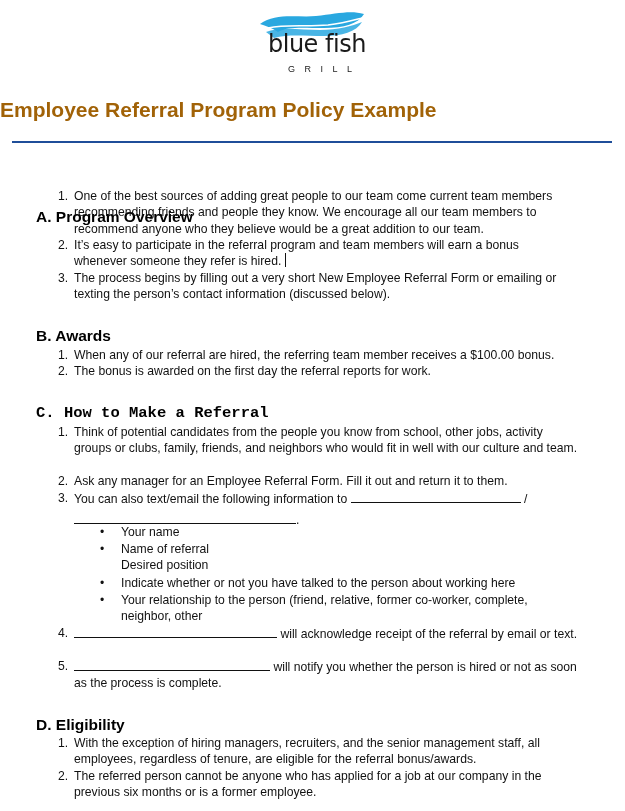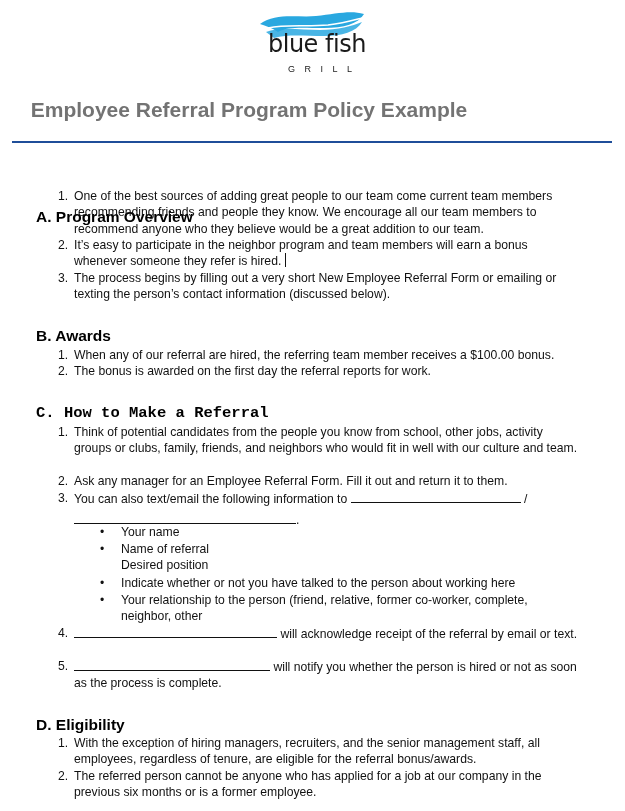--- a/index.html
+++ b/index.html
@@ -4,22 +4,22 @@
 <style>
   html, body { margin: 0; padding: 0; background: #ffffff; }
   body { width: 625px; height: 811px; overflow: hidden; position: relative;
          font-family: "Liberation Sans", "DejaVu Sans", sans-serif; color: #111; }
   .logo { position: absolute; left: 258px; top: 10px; width: 110px; height: 62px; }
   .logo svg { position: absolute; left: 0; top: 0; }
   .logo-word { position: absolute; left: 10px; top: 22px; font-family: "DejaVu Sans", "Liberation Sans", sans-serif;
                font-size: 24px; letter-spacing: -0.5px; color: #1a1a1a; line-height: 24px; white-space: nowrap; }
   .logo-sub { position: absolute; left: 30px; top: 54px; font-family: "Liberation Sans", sans-serif;
               font-size: 9px; letter-spacing: 9.5px; color: #1a1a1a; line-height: 10px; white-space: nowrap; }
-  .title { position: absolute; left: 0; width: 498px; top: 97px; text-align: center;
-           font-family: "Liberation Sans", sans-serif; font-weight: bold; font-size: 21px; color: #737373; line-height: 26px; }
+  .title { position: absolute; left: 0; width: 498px; top: 97px; text-align: left;
+           font-family: "Liberation Sans", sans-serif; font-weight: bold; font-size: 21px; color: #a16207; line-height: 26px; }
   .rule { position: absolute; left: 12px; width: 600px; top: 141px; height: 0; border-top: 2px solid #1f4e99; }
 
   .doc { position: absolute; left: 0; top: 0; width: 625px; }
   .section-h { position: absolute; left: 36px; font-family: "Liberation Sans", sans-serif; font-weight: bold;
                font-size: 15.5px; color: #000; line-height: 18px; white-space: nowrap; }
   .item { position: absolute; left: 58px; width: 520px; font-family: "Liberation Sans", sans-serif; font-size: 12.2px;
           line-height: 16.4px; color: #111; }
   .num { position: absolute; left: 0; top: 0; }
   .txt { display: block; margin-left: 16px; }
   .blank { display: inline-block; border-bottom: 1px solid #111; height: 12px; vertical-align: baseline; }
@@ -47,21 +47,21 @@
 
 <div class="doc">
 
   <div class="section-h" style="top:160px;margin-top:48px;">A. Program Overview</div>
   <div class="item" style="top:188px;">
     <span class="num">1.</span>
     <span class="txt">One of the best sources of adding great people to our team come current team members recommending friends and people they know.  We encourage all our team members to recommend anyone who they believe would be a great addition to our team.</span>
   </div>
   <div class="item" style="top:237px;">
     <span class="num">2.</span>
-    <span class="txt" style="width:470px;"><span>It’s easy to participate in the neighbor program and team members will earn a bonus whenever someone they refer is hired.</span><span class="cursor"></span></span>
+    <span class="txt" style="width:470px;"><span>It’s easy to participate in the referral program and team members will earn a bonus whenever someone they refer is hired.</span><span class="cursor"></span></span>
   </div>
   <div class="item" style="top:270px;">
     <span class="num">3.</span>
     <span class="txt">The process begins by filling out a very short New Employee Referral Form or emailing or texting the person’s contact information (discussed below).</span>
   </div>
 
   <div class="section-h" style="top:327px;">B. Awards</div>
   <div class="item" style="top:347px; width:540px;">
     <span class="num">1.</span>
     <span class="txt">When any of our referral are hired, the referring team member receives a $100.00 bonus.</span>

